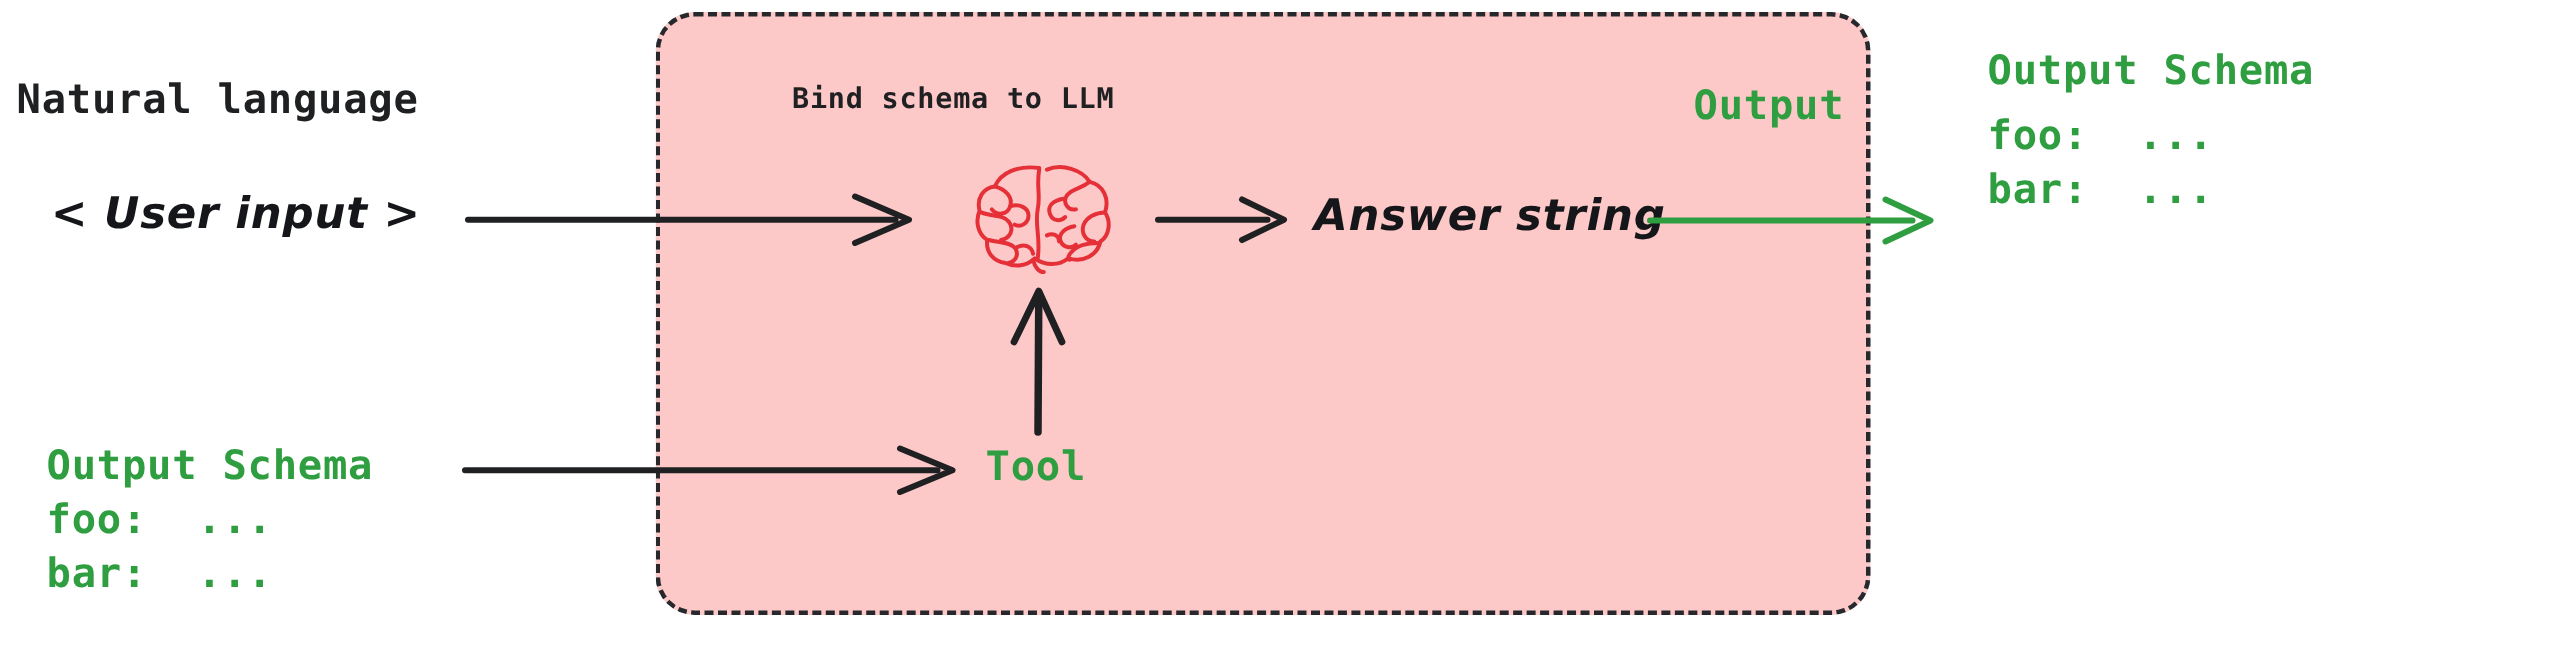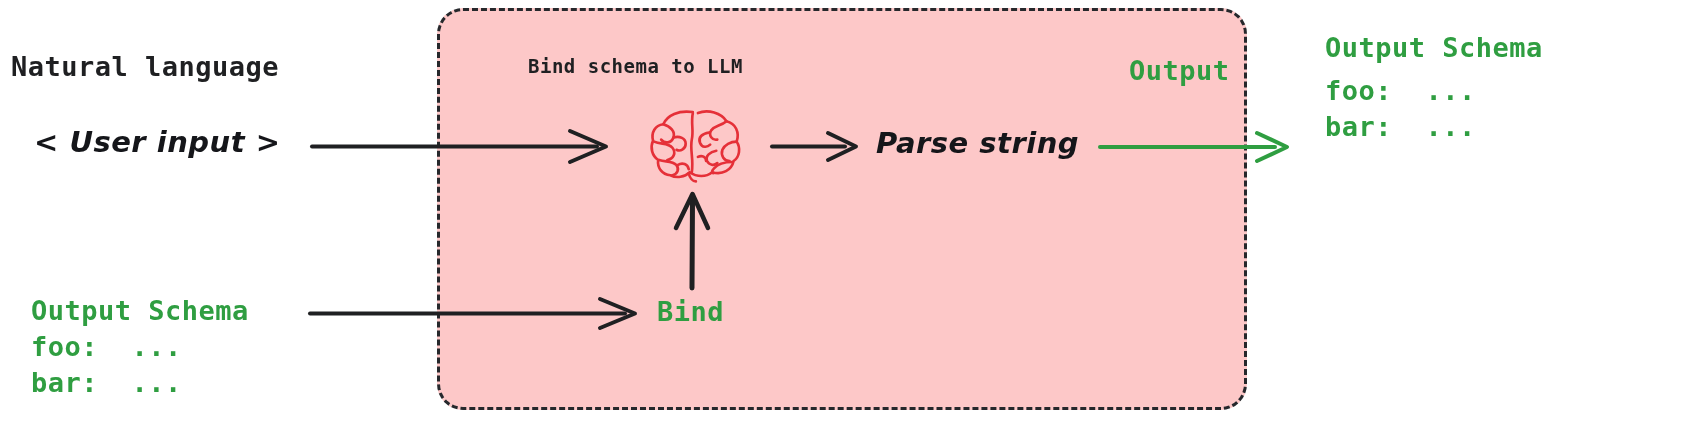--- a/index.html
+++ b/index.html
@@ -124,23 +124,23 @@
   <div class="abs" id="input-schema-block">
     <div class="mono green">Output Schema</div>
     <div class="mono green">foo:  ...</div>
     <div class="mono green">bar:  ...</div>
   </div>
 
   <div class="abs mono" id="bind-schema-label">Bind schema to LLM</div>
 
   <div class="abs mono green" id="parse-label">Output</div>
 
-  <div class="abs hand" id="answer-string-text">Parse string</div>
-
-  <div class="abs mono green" id="tool-label">Bind</div>
+  <div class="abs hand" id="answer-string-text">Answer string</div>
+
+  <div class="abs mono green" id="tool-label">Tool</div>
 
   <div class="abs" id="output-schema-block">
     <div class="mono green">Output Schema</div>
     <span class="gap"></span>
     <div class="mono green">foo:  ...</div>
     <div class="mono green">bar:  ...</div>
   </div>
 
   <svg class="overlay" viewBox="0 0 1702 443">
 

